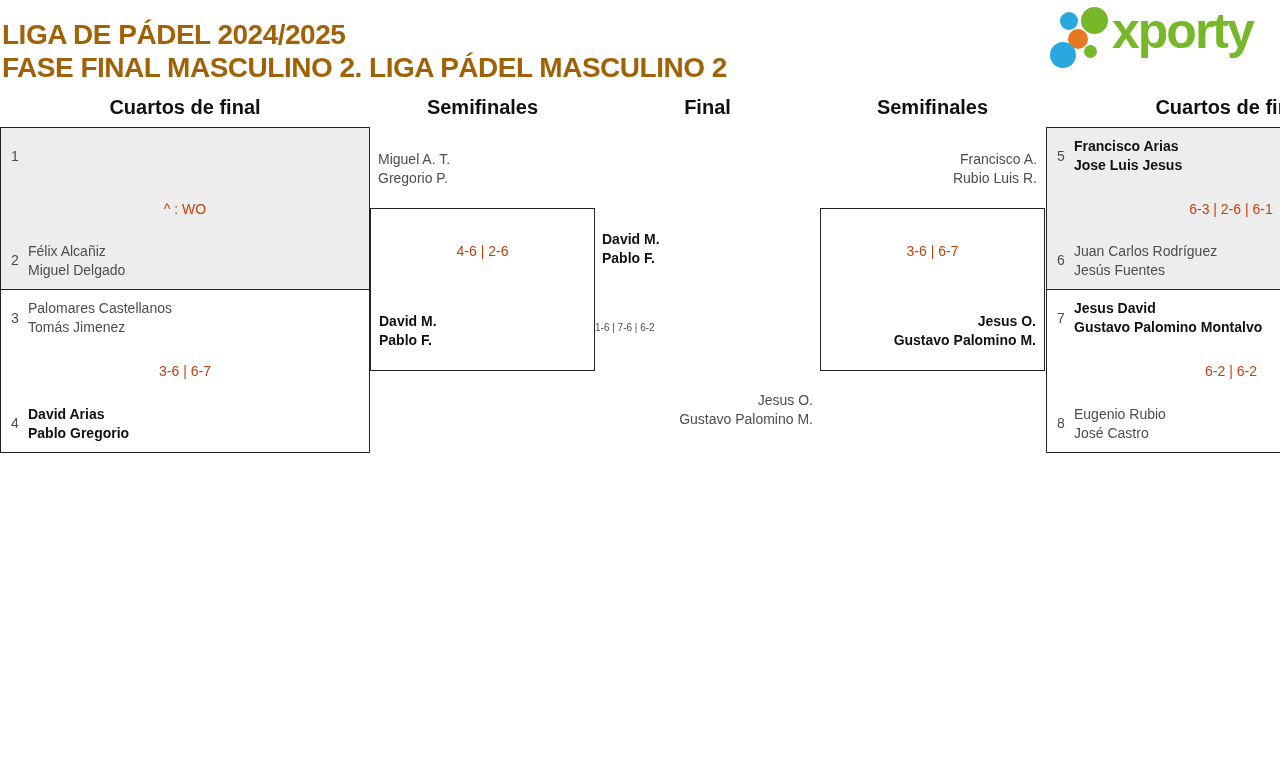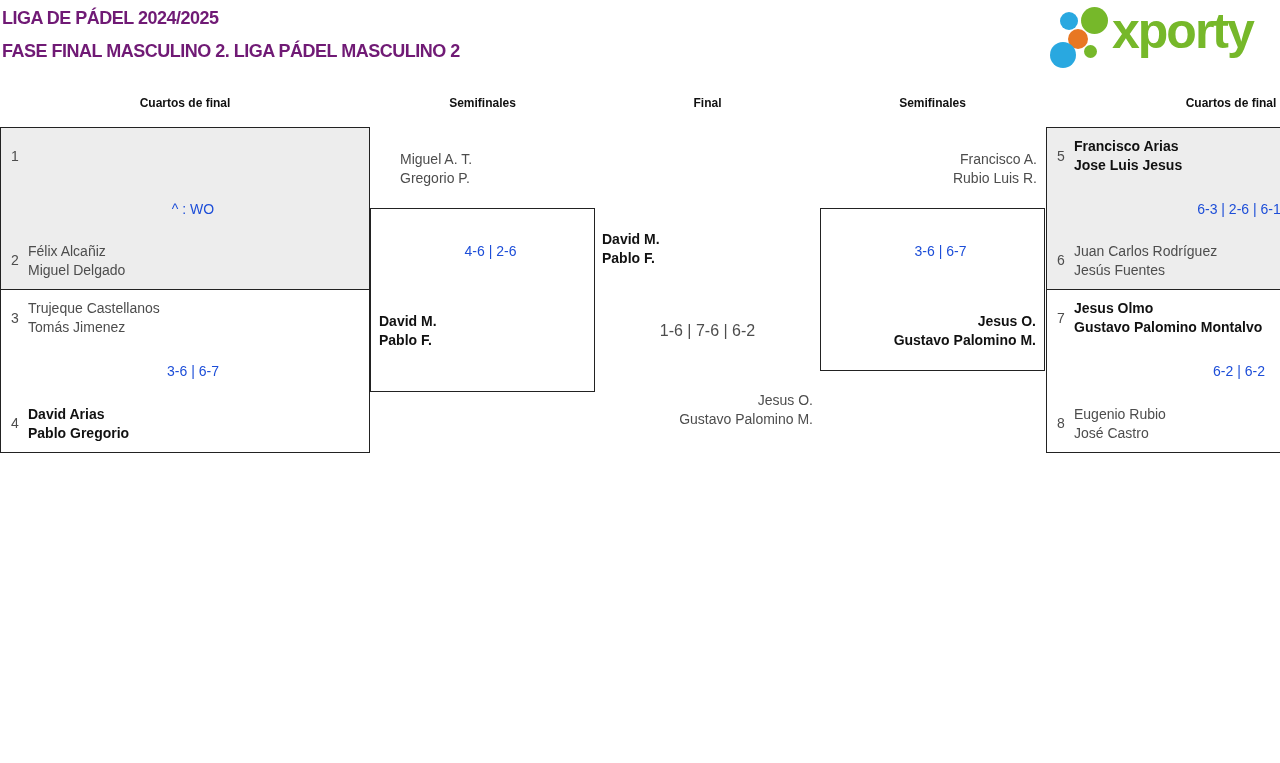--- a/index.html
+++ b/index.html
@@ -2,82 +2,82 @@
 <html><head>
 <meta charset="utf-8">
 <style>
   html,body{margin:0;padding:0;}
   body{
     width:1280px;height:763px;position:relative;overflow:hidden;
     background:#ffffff;font-family:"Liberation Sans",sans-serif;
   }
   
   .page-title{
-    position:absolute;left:2px;top:2px;
-    font-size:18px;font-weight:700;line-height:33px;color:#701a75;
+    position:absolute;left:2px;top:18px;
+    font-size:28px;font-weight:700;line-height:33px;color:#a16207;
     letter-spacing:-0.5px;white-space:nowrap;
   }
   
   .logo{position:absolute;left:1048px;top:5px;width:232px;height:66px;cursor:pointer;}
   .dot{position:absolute;border-radius:50%;}
   .dot.blue-sm{left:12px;top:7px;width:18px;height:18px;background:#29a8e0;}
   .dot.green-lg{left:33px;top:2px;width:27px;height:27px;background:#76b82a;}
   .dot.orange-md{left:20px;top:24px;width:20px;height:20px;background:#e87722;}
   .dot.blue-lg{left:2px;top:37px;width:26px;height:26px;background:#29a8e0;}
   .dot.green-sm{left:36px;top:40px;width:13px;height:13px;background:#76b82a;}
   .logo-text{
     position:absolute;left:64px;top:-7px;
     font-size:50px;font-weight:800;letter-spacing:-2px;
     color:#76b82a;line-height:66px;
   }
   
   .col-header{
     position:absolute;top:96px;text-align:center;
-    font-size:12px;font-weight:600;color:#111;white-space:nowrap;
+    font-size:20px;font-weight:600;color:#111;white-space:nowrap;
   }
   .h-qf-left{left:0;width:370px;}
   .h-sf-left{left:370px;width:225px;}
   .h-final{left:595px;width:225px;}
   .h-sf-right{left:820px;width:225px;}
   .h-qf-right{left:1046px;width:370px;}
   
   .box{position:absolute;border:1px solid #222;background:#fff;box-sizing:border-box;}
   .box.shaded{background:#ededed;}
   .box-qf1{left:0;top:127px;width:370px;height:163px;}
   .box-qf2{left:0;top:289px;width:370px;height:164px;}
-  .box-sf-left{left:370px;top:208px;width:225px;height:184px;}
+  .box-sf-left{left:370px;top:208px;width:225px;height:163px;}
   .box-sf-right{left:820px;top:208px;width:225px;height:163px;}
   .box-qf3{left:1046px;top:127px;width:370px;height:163px;}
   .box-qf4{left:1046px;top:289px;width:370px;height:164px;}
   
   .team{font-size:14px;line-height:19px;color:#4d4d4d;white-space:nowrap;}
   .team.winner{font-weight:700;color:#111;}
   .team.abs{position:absolute;}
   .team-top{left:27px;top:9px;}
   .team-bottom{left:27px;bottom:9px;}
   .seed{
     position:absolute;left:6px;width:16px;text-align:center;
     font-size:14px;line-height:19px;color:#4d4d4d;
   }
   .seed-top{top:19px;}
   .seed-bottom{bottom:19px;}
   .score{
-    position:absolute;left:8px;width:100%;text-align:center;
-    font-size:14px;line-height:16px;color:#1d4ed8;white-space:nowrap;
+    position:absolute;left:0;width:100%;text-align:center;
+    font-size:14px;line-height:16px;color:#c2410c;white-space:nowrap;
   }
   .score-qf{top:73px;}
   .score-sf{top:34px;}
   .sf-winner-left{left:8px;top:103px;}
   .sf-winner-right{right:8px;top:103px;text-align:right;}
   
-  .sf-entrant-left{position:absolute;left:378px;top:150px;margin-left:22px;}
+  .sf-entrant-left{position:absolute;left:378px;top:150px;}
   .sf-entrant-right{position:absolute;right:243px;top:150px;text-align:right;margin-left:16px;}
   .final-top{position:absolute;left:602px;top:230px;}
-  .final-score{position:absolute;left:595px;top:322px;width:225px;text-align:center;
-    font-size:16px;color:#4d4d4d;white-space:nowrap;}
+  .final-score{position:absolute;left:595px;top:322px;width:225px;
+    font-size:10px;color:#4d4d4d;white-space:nowrap;}
   .final-bottom{position:absolute;right:467px;top:391px;text-align:right;}
 </style>
 </head>
 <body>
 
 <div class="page-title">
   <div>LIGA DE PÁDEL 2024/2025</div>
   <div>FASE FINAL MASCULINO 2. LIGA PÁDEL MASCULINO 2</div>
 </div>
 
@@ -102,21 +102,21 @@
   <div class="seed seed-bottom">2</div>
   <div class="team abs team-bottom">
     <div>Félix Alcañiz</div>
     <div>Miguel Delgado</div>
   </div>
 </div>
 
 <div class="box box-qf2">
   <div class="seed seed-top">3</div>
   <div class="team abs team-top">
-    <div>Trujeque Castellanos</div>
+    <div>Palomares Castellanos</div>
     <div>Tomás Jimenez</div>
   </div>
   <div class="score score-qf">3-6 | 6-7</div>
   <div class="seed seed-bottom">4</div>
   <div class="team winner abs team-bottom">
     <div>David Arias</div>
     <div>Pablo Gregorio</div>
   </div>
 </div>
 
@@ -166,21 +166,21 @@
   <div class="seed seed-bottom">6</div>
   <div class="team abs team-bottom">
     <div>Juan Carlos Rodríguez</div>
     <div>Jesús Fuentes</div>
   </div>
 </div>
 
 <div class="box box-qf4">
   <div class="seed seed-top">7</div>
   <div class="team winner abs team-top">
-    <div>Jesus Olmo</div>
+    <div>Jesus David</div>
     <div>Gustavo Palomino Montalvo</div>
   </div>
   <div class="score score-qf">6-2 | 6-2</div>
   <div class="seed seed-bottom">8</div>
   <div class="team abs team-bottom">
     <div>Eugenio Rubio</div>
     <div>José Castro</div>
   </div>
 </div>
 

